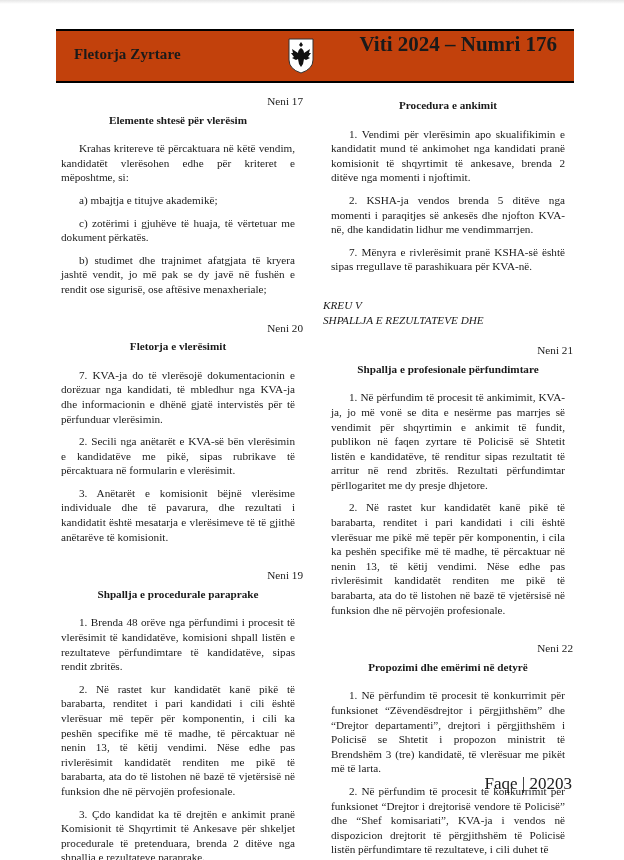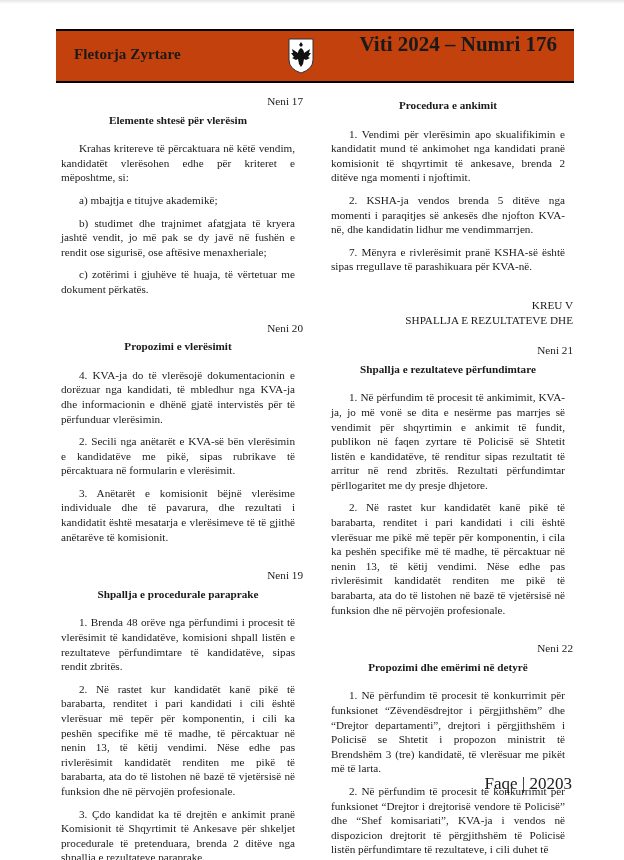--- a/index.html
+++ b/index.html
@@ -31,21 +31,21 @@
   .col {
     position: absolute; top: 94px; width: 250px;
     font-size: 11.2px; line-height: 14.6px;
   }
   .col-left { left: 53px; }
   .col-right { left: 323px; }
   .article-num { text-align: right; margin: 0; }
   .article-title { text-align: center; font-weight: bold; margin: 4px 0 14px 0; }
   .para { text-align: justify; text-indent: 18px; margin: 8px; }
   .spacer { height: 16px; }
-  .chapter { text-align: right; margin: 0; }
+  .chapter { text-align: left; margin: 0; font-style: italic; }
   .footer-page {
     position: absolute; right: 52px; top: 774px;
     font-size: 17px;
   }
 </style>
 </head>
 <body>
 
 <div class="page-top-shadow"></div>
 
@@ -58,28 +58,28 @@
   </svg>
   <div class="header-issue">Viti 2024 – Numri 176</div>
 </div>
 
 <div class="col col-left">
   <section>
     <p class="article-num">Neni 17</p>
     <p class="article-title">Elemente shtesë për vlerësim</p>
     <p class="para">Krahas kritereve të përcaktuara në këtë vendim, kandidatët vlerësohen edhe për kriteret e mëposhtme, si:</p>
     <p class="para">a) mbajtja e titujve akademikë;</p>
+    <p class="para">c) zotërimi i gjuhëve të huaja, të vërtetuar me dokument përkatës.</p>
     <p class="para">b) studimet dhe trajnimet afatgjata të kryera jashtë vendit, jo më pak se dy javë në fushën e rendit ose sigurisë, ose aftësive menaxheriale;</p>
-    <p class="para">c) zotërimi i gjuhëve të huaja, të vërtetuar me dokument përkatës.</p>
   </section>
   <div class="spacer"></div>
   <section>
     <p class="article-num">Neni 20</p>
-    <p class="article-title">Propozimi e vlerësimit</p>
-    <p class="para">4. KVA-ja do të vlerësojë dokumentacionin e dorëzuar nga kandidati, të mbledhur nga KVA-ja dhe informacionin e dhënë gjatë intervistës për të përfunduar vlerësimin.</p>
+    <p class="article-title">Fletorja e vlerësimit</p>
+    <p class="para">7. KVA-ja do të vlerësojë dokumentacionin e dorëzuar nga kandidati, të mbledhur nga KVA-ja dhe informacionin e dhënë gjatë intervistës për të përfunduar vlerësimin.</p>
     <p class="para">2. Secili nga anëtarët e KVA-së bën vlerësimin e kandidatëve me pikë, sipas rubrikave të përcaktuara në formularin e vlerësimit.</p>
     <p class="para">3. Anëtarët e komisionit bëjnë vlerësime individuale dhe të pavarura, dhe rezultati i kandidatit është mesatarja e vlerësimeve të të gjithë anëtarëve të komisionit.</p>
   </section>
   <div class="spacer"></div>
   <section>
     <p class="article-num">Neni 19</p>
     <p class="article-title">Shpallja e procedurale paraprake</p>
     <p class="para">1. Brenda 48 orëve nga përfundimi i procesit të vlerësimit të kandidatëve, komisioni shpall listën e rezultateve përfundimtare të kandidatëve, sipas rendit zbritës.</p>
     <p class="para">2. Në rastet kur kandidatët kanë pikë të barabarta, renditet i pari kandidati i cili është vlerësuar më tepër për komponentin, i cili ka peshën specifike më të madhe, të përcaktuar në nenin 13, të këtij vendimi. Nëse edhe pas rivlerësimit kandidatët renditen me pikë të barabarta, ata do të listohen në bazë të vjetërsisë në funksion dhe në përvojën profesionale.</p>
     <p class="para">3. Çdo kandidat ka të drejtën e ankimit pranë Komisionit të Shqyrtimit të Ankesave për shkeljet procedurale të pretenduara, brenda 2 ditëve nga shpallja e rezultateve paraprake.</p>
@@ -94,21 +94,21 @@
     <p class="para">7. Mënyra e rivlerësimit pranë KSHA-së është sipas rregullave të parashikuara për KVA-në.</p>
   </section>
   <div class="spacer"></div>
   <section>
     <p class="chapter">KREU V</p>
     <p class="chapter">SHPALLJA E REZULTATEVE DHE</p>
   </section>
   <div class="spacer"></div>
   <section>
     <p class="article-num">Neni 21</p>
-    <p class="article-title">Shpallja e rezultateve përfundimtare</p>
+    <p class="article-title">Shpallja e profesionale përfundimtare</p>
     <p class="para">1. Në përfundim të procesit të ankimimit, KVA-ja, jo më vonë se dita e nesërme pas marrjes së vendimit për shqyrtimin e ankimit të fundit, publikon në faqen zyrtare të Policisë së Shtetit listën e kandidatëve, të renditur sipas rezultatit të arritur në rend zbritës. Rezultati përfundimtar përllogaritet me dy presje dhjetore.</p>
     <p class="para">2. Në rastet kur kandidatët kanë pikë të barabarta, renditet i pari kandidati i cili është vlerësuar me pikë më tepër për komponentin, i cila ka peshën specifike më të madhe, të përcaktuar në nenin 13, të këtij vendimi. Nëse edhe pas rivlerësimit kandidatët renditen me pikë të barabarta, ata do të listohen në bazë të vjetërsisë në funksion dhe në përvojën profesionale.</p>
   </section>
   <div class="spacer"></div>
   <section>
     <p class="article-num">Neni 22</p>
     <p class="article-title">Propozimi dhe emërimi në detyrë</p>
     <p class="para">1. Në përfundim të procesit të konkurrimit për funksionet “Zëvendësdrejtor i përgjithshëm” dhe “Drejtor departamenti”, drejtori i përgjithshëm i Policisë se Shtetit i propozon ministrit të Brendshëm 3 (tre) kandidatë, të vlerësuar me pikët më të larta.</p>
     <p class="para">2. Në përfundim të procesit të konkurrimit për funksionet “Drejtor i drejtorisë vendore të Policisë” dhe “Shef komisariati”, KVA-ja i vendos në dispozicion drejtorit të përgjithshëm të Policisë listën përfundimtare të rezultateve, i cili duhet të</p>
   </section>

